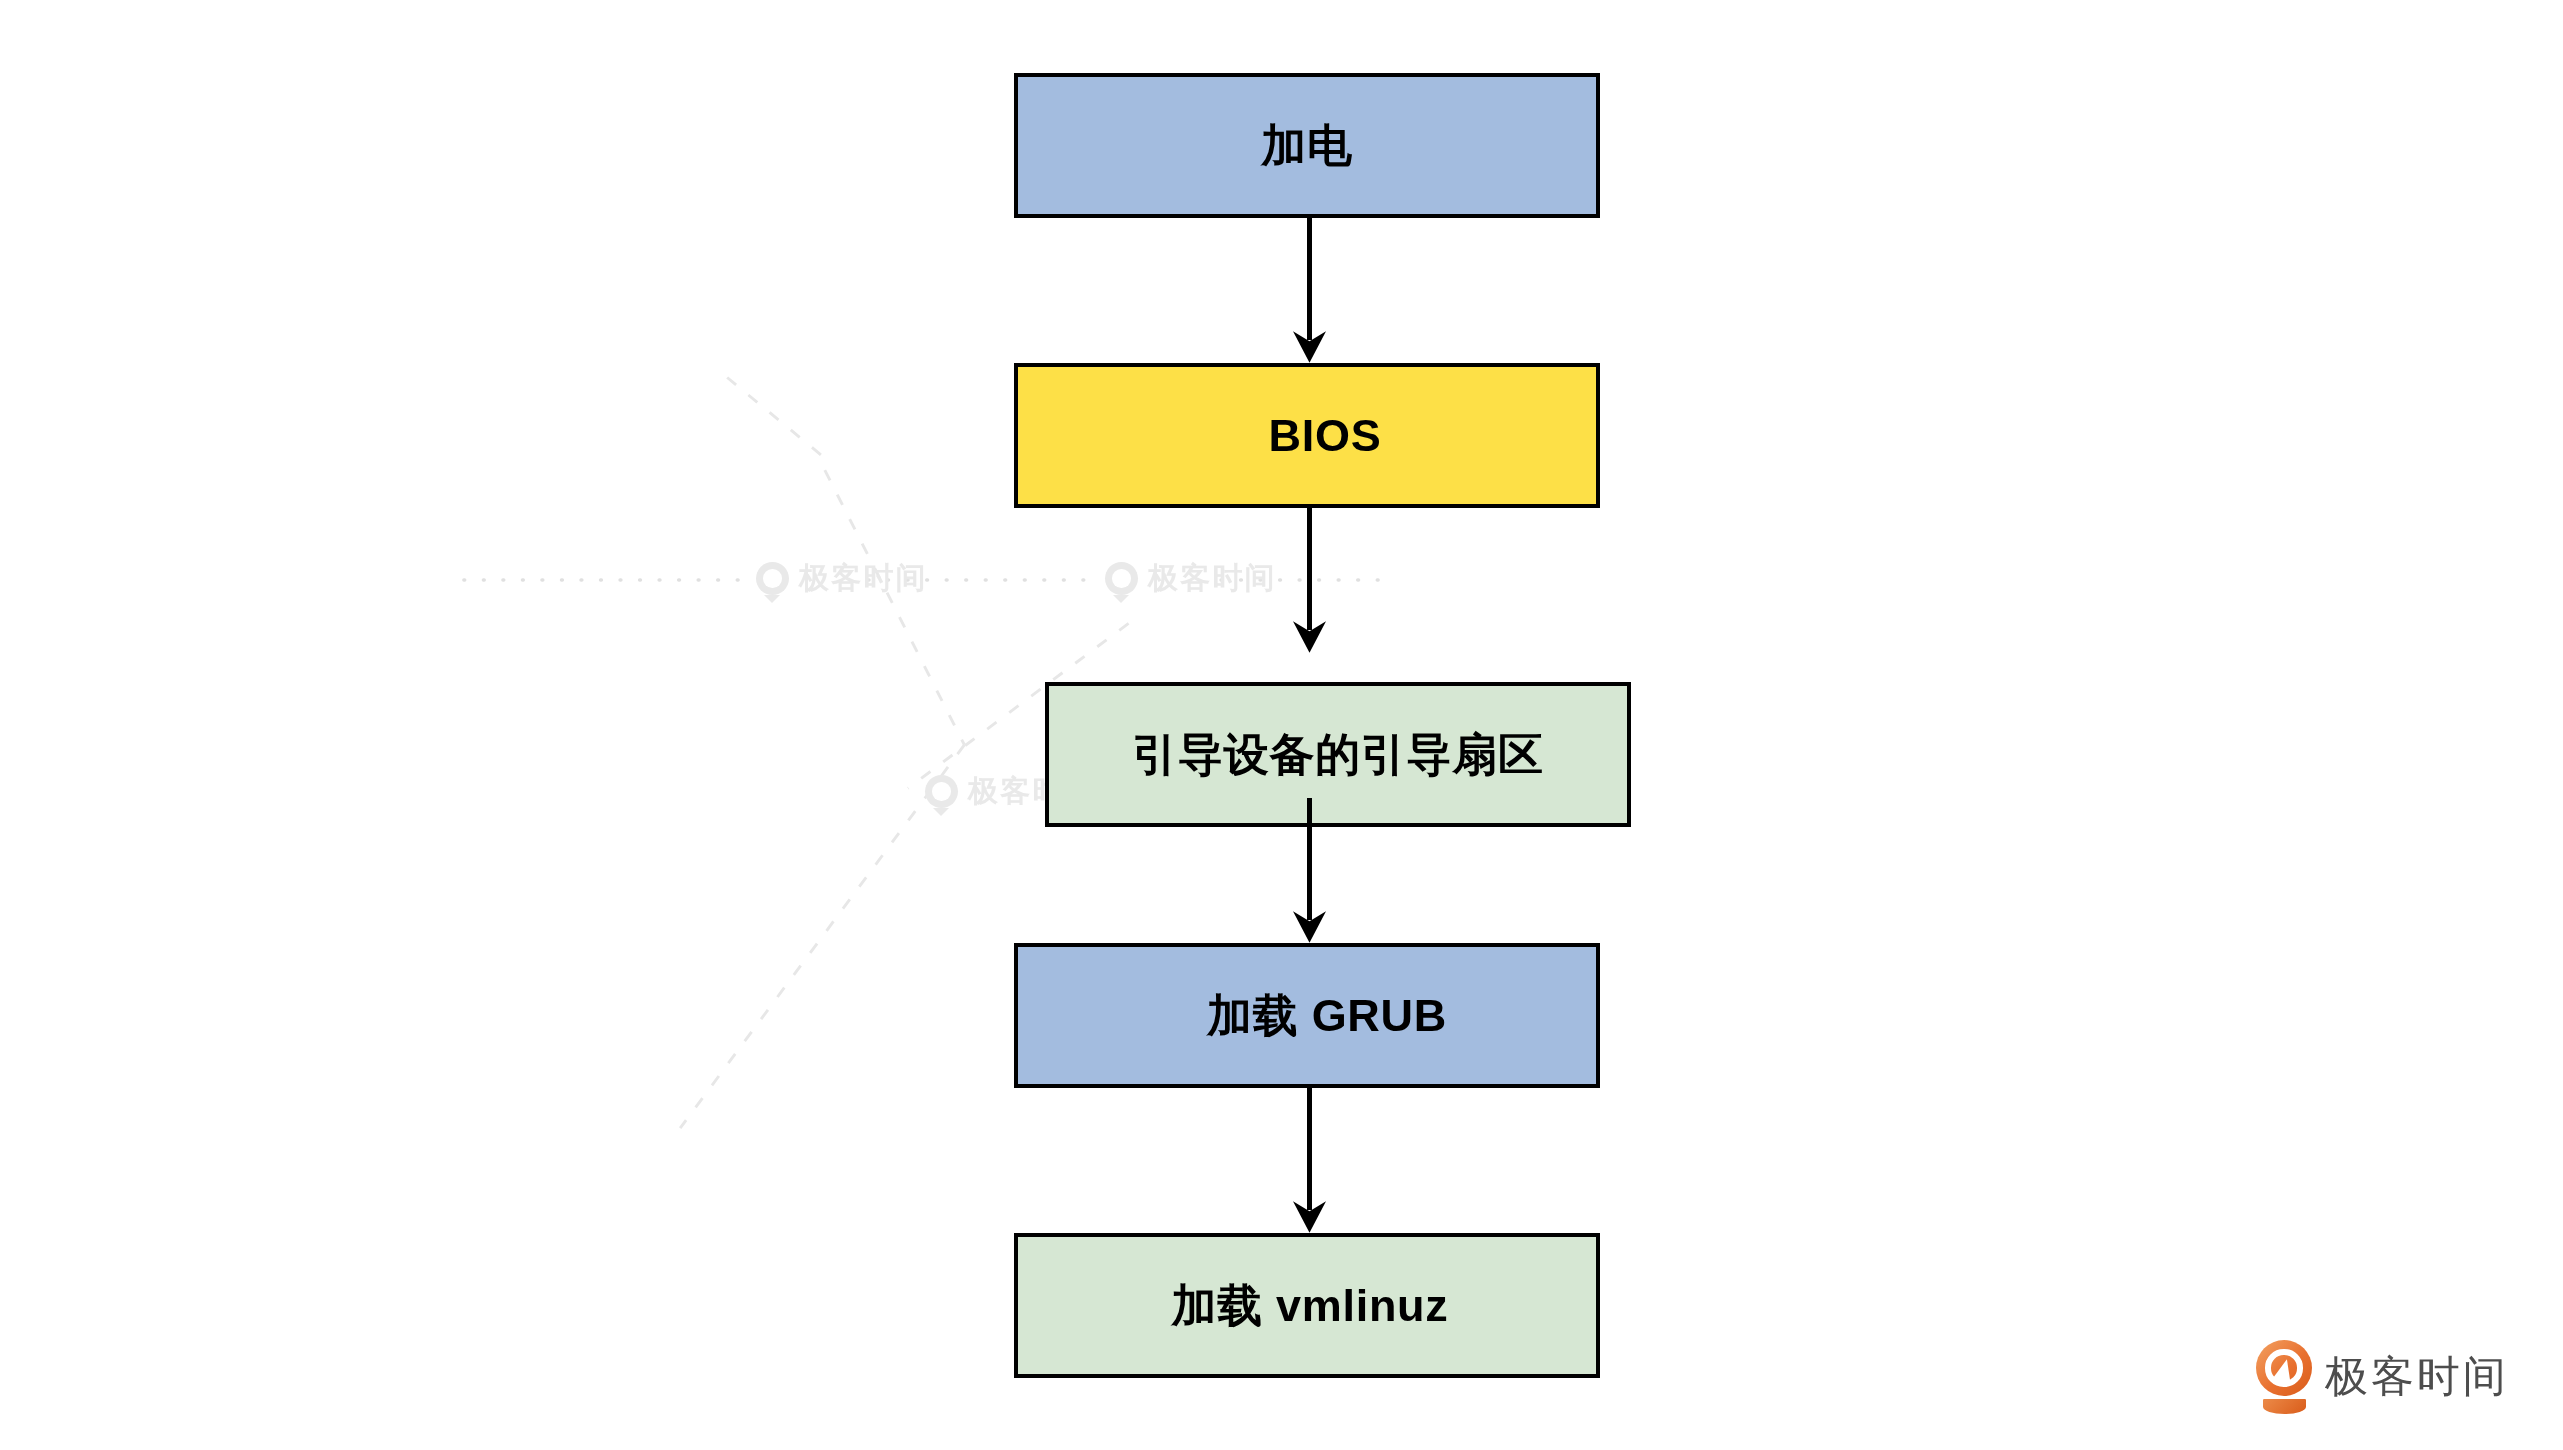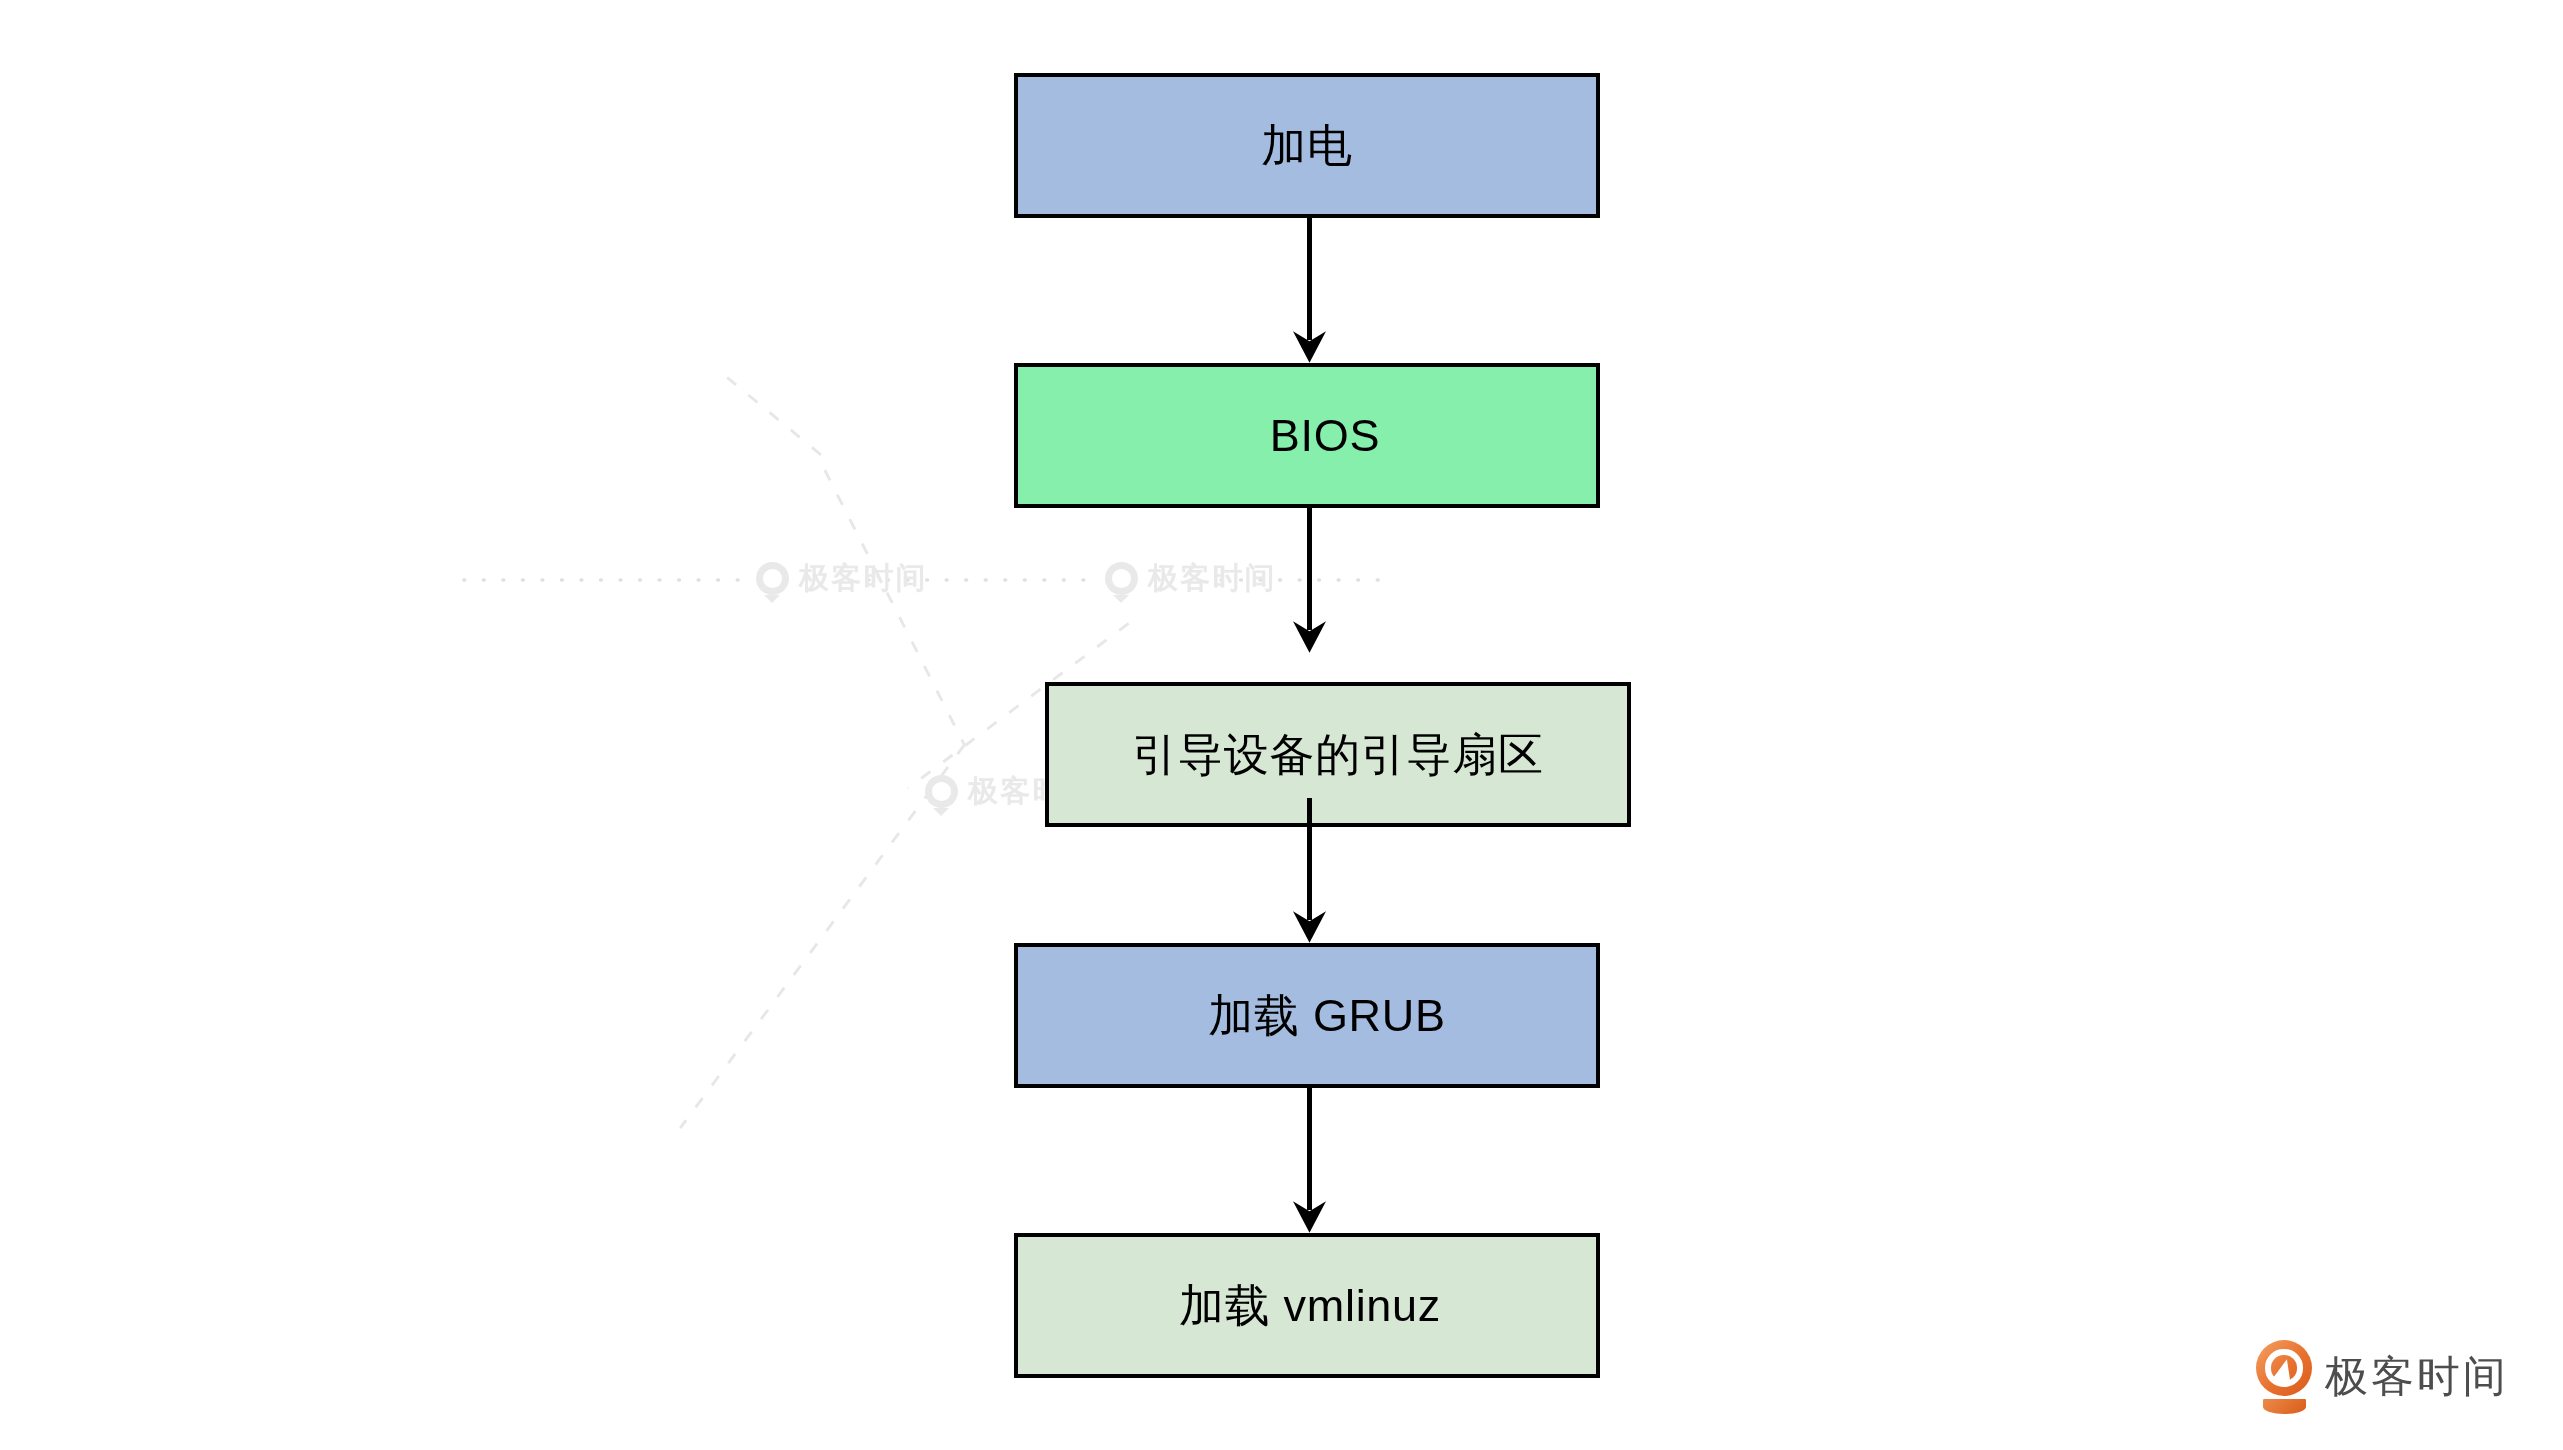--- a/index.html
+++ b/index.html
@@ -25,21 +25,21 @@
     border-left:8.7px solid transparent;border-right:8.7px solid transparent;
     border-top:8.7px solid var(--wm,#e9e9e9);
   }
   .wm-logo .wm-text{font-size:30px;font-weight:600;letter-spacing:2.2px;}
   
   .node{
     position:absolute;left:1014px;width:586px;height:145px;
     border:4.3px solid var(--ink,#000);box-sizing:border-box;
     display:flex;align-items:center;justify-content:center;
   }
-  .node .label{font-size:45px;font-weight:400;color:#000;letter-spacing:0.7px;white-space:nowrap;}
+  .node .label{font-size:45px;font-weight:700;color:#000;letter-spacing:0.7px;white-space:nowrap;}
   .n0{top:73px;} .n1{top:363px;} .n2{top:682px;margin-left:31px;} .n3{top:943px;} .n4{top:1233px;padding-left:6px;}
   
   .arrow{position:absolute;left:1293px;width:33px;height:145px;pointer-events:none;}
   .a0{top:218px;} .a1{top:508px;} .a2{top:798px;} .a3{top:1088px;}
   .arrow .shaft{
     position:absolute;left:50%;margin-left:-2.2px;top:0;width:4.3px;height:122px;
     background:var(--ink,#000);
   }
   .arrow svg{position:absolute;left:0;bottom:0;display:block;}
   
@@ -92,21 +92,21 @@
     <span class="wm-text">极客时间</span>
   </div>
   <div class="wm-logo" style="left:925px;top:771px;">
     <span class="wm-pin"></span>
     <span class="wm-text">极客时间</span>
   </div>
 
   <div class="node n0" style="background: rgb(163, 188, 223);">
     <span class="label">加电</span>
   </div>
-  <div class="node n1" style="background: #86efac; padding-left: 36px;">
+  <div class="node n1" style="background: #fde047; padding-left: 36px;">
     <span class="label">BIOS</span>
   </div>
   <div class="node n2" style="background: rgb(214, 231, 211);">
     <span class="label">引导设备的引导扇区</span>
   </div>
   <div class="node n3" style="background: rgb(163, 188, 223); padding-left: 40px;">
     <span class="label">加载 GRUB</span>
   </div>
   <div class="node n4" style="background: rgb(214, 231, 211);">
     <span class="label">加载 vmlinuz</span>

